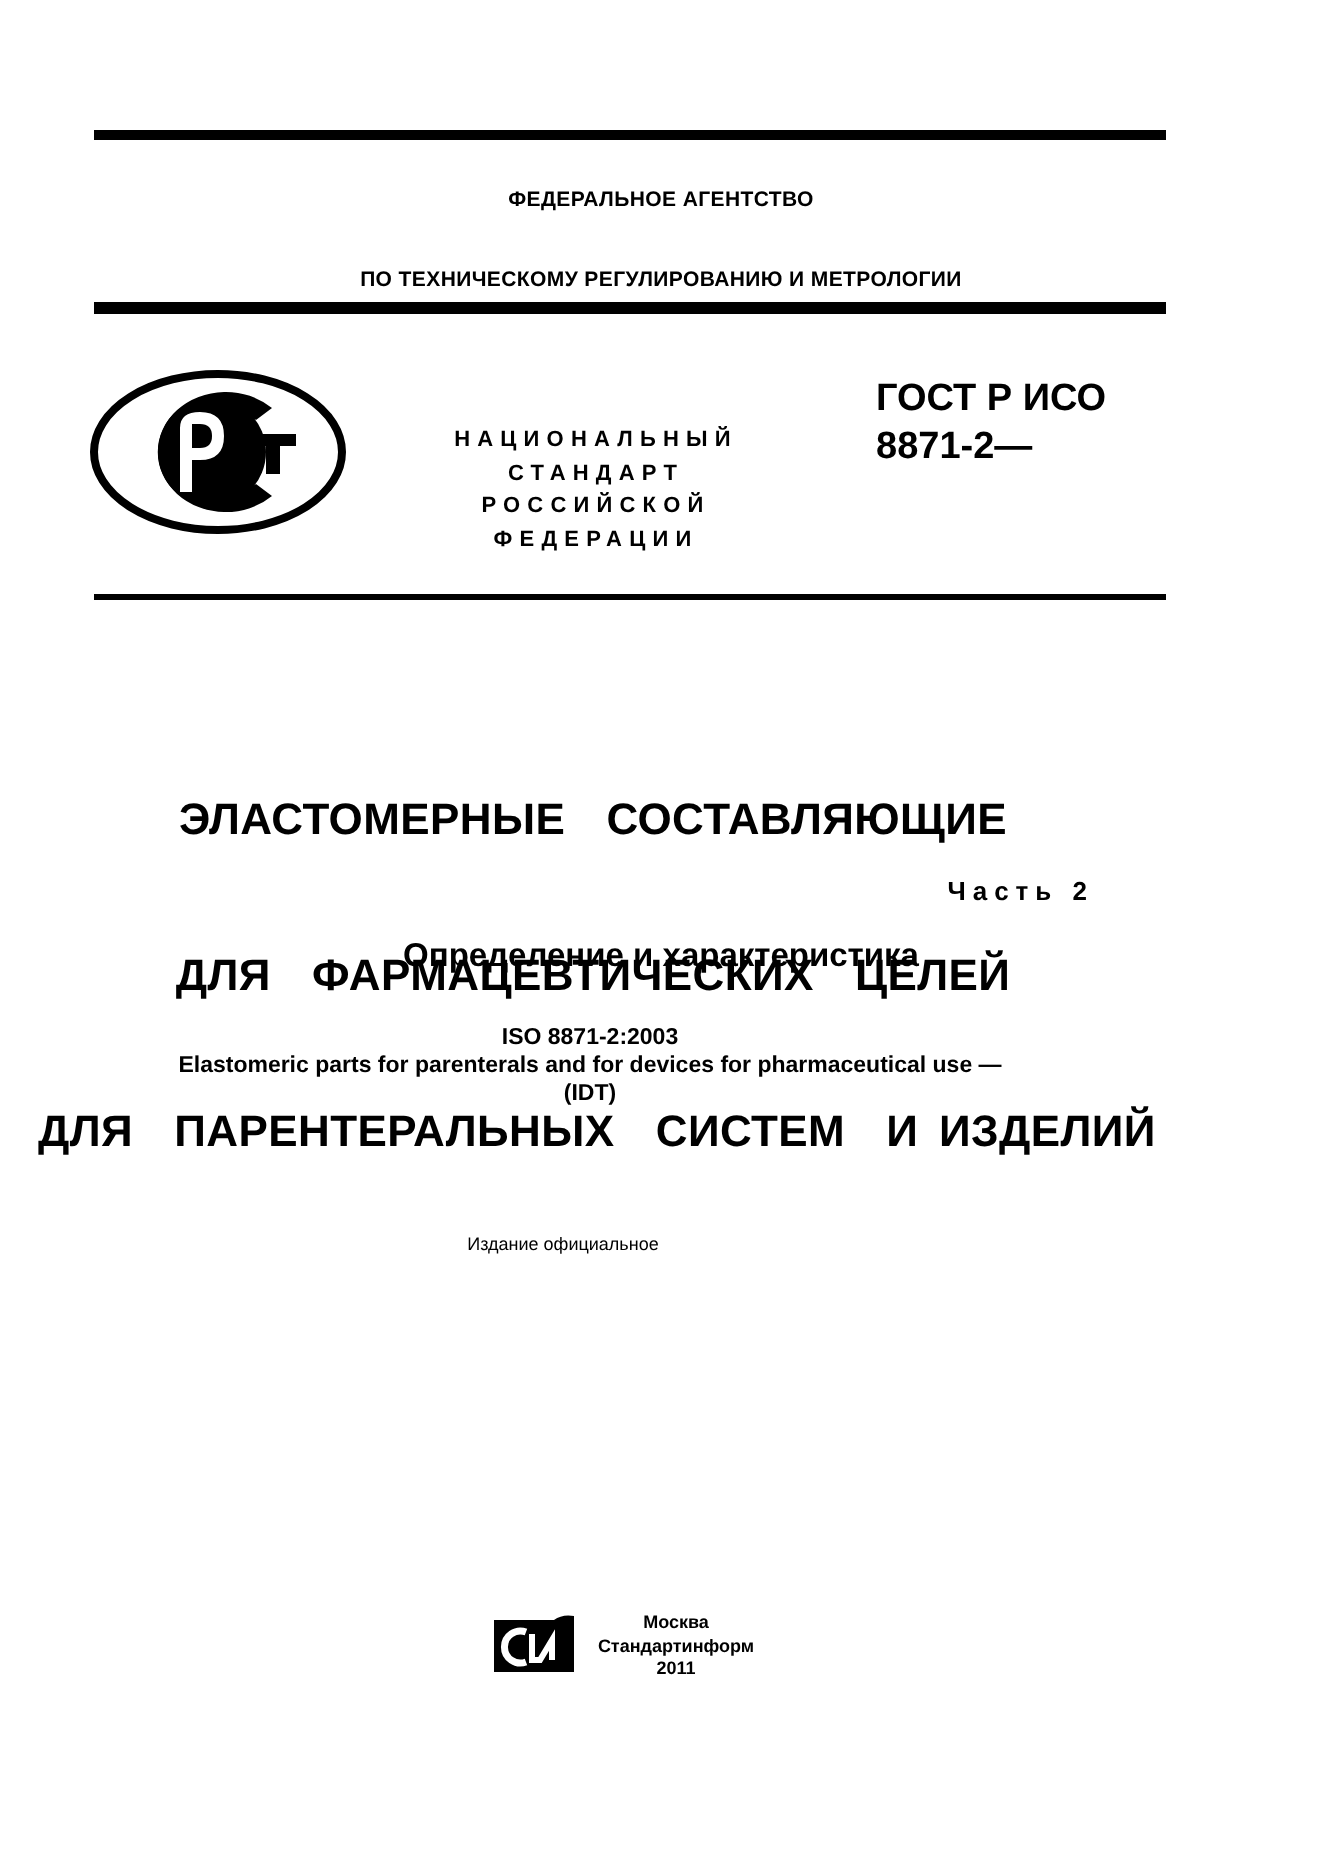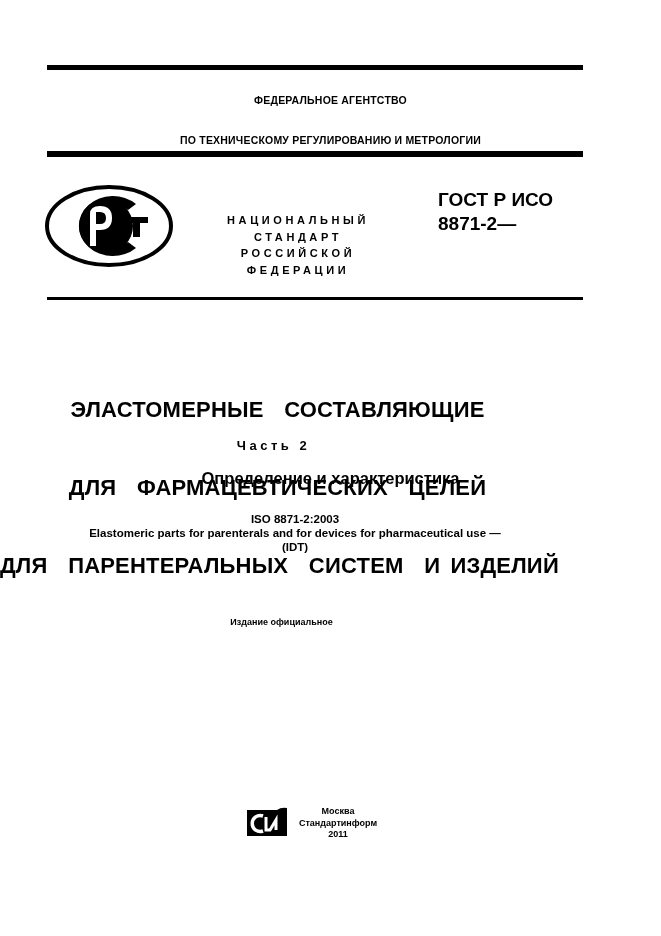--- a/index.html
+++ b/index.html
@@ -4,25 +4,25 @@
   <style>
     html, body { margin: 0; padding: 0; background: #ffffff; }
     body { width: 661px; height: 936px; position: relative; overflow: hidden;
            font-family: "Liberation Sans", sans-serif; color: #000; }
     .abs { position: absolute; }
     .rule { position: absolute; background: #000; }
     .center { text-align: center; }
     .agency { left: 0; width: 661px; font-weight: bold; font-size: 10.5px; letter-spacing: 0.2px; }
     .natstd { font-weight: bold; font-size: 11px; letter-spacing: 3.6px; text-align: center; line-height: 16.5px; margin-top: 26px; }
     .gost { font-weight: bold; font-size: 19px; line-height: 24px; }
-    .title { left: 0; width: 555px; font-weight: bold; font-size: 22px; line-height: 26px; text-align: center; letter-spacing: 0.2px; word-spacing: 4px; }
-    .part { left: 0; width: 547px; font-weight: bold; font-size: 13px; letter-spacing: 3.5px; text-align: center; }
+    .title { left: 0; width: 555px; font-weight: bold; font-size: 22px; line-height: 26px; text-align: center; letter-spacing: 0.2px; word-spacing: 4px; padding-left: 19px; }
+    .part { left: 0; width: 547px; font-weight: bold; font-size: 13px; letter-spacing: 3.5px; text-align: right; }
     .subtitle { left: 0; width: 661px; font-weight: bold; font-size: 16.5px; text-align: center; }
     .iso { left: 0; width: 590px; font-weight: bold; font-size: 11.5px; line-height: 14px; text-align: center; }
-    .edition { left: 0; width: 563px; font-weight: bold; font-size: 9px; text-align: center; }
+    .edition { left: 0; width: 563px; font-weight: normal; font-size: 9px; text-align: center; }
     .publisher { font-weight: bold; font-size: 9px; line-height: 11.5px; text-align: center; }
   </style>
 </head>
 <body>
 
 <div class="rule" style="left:47px; top:65px; width:536px; height:5px;"></div>
 
 <div class="abs agency center" style="top:94px;">ФЕДЕРАЛЬНОЕ АГЕНТСТВО</div>
 <div class="abs agency center" style="top:134px;">ПО ТЕХНИЧЕСКОМУ РЕГУЛИРОВАНИЮ И МЕТРОЛОГИИ</div>
 

